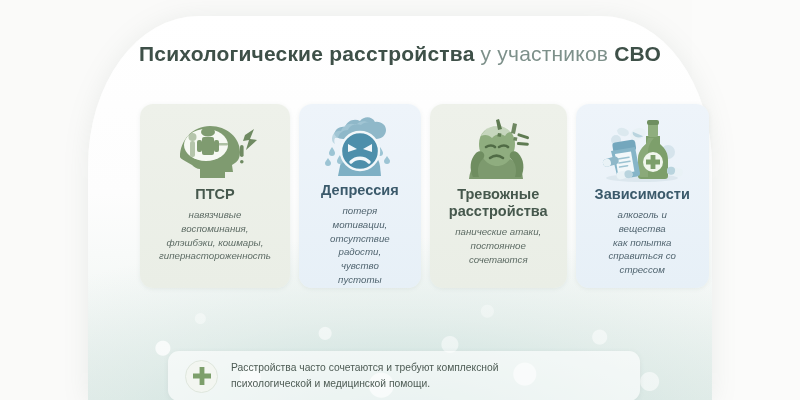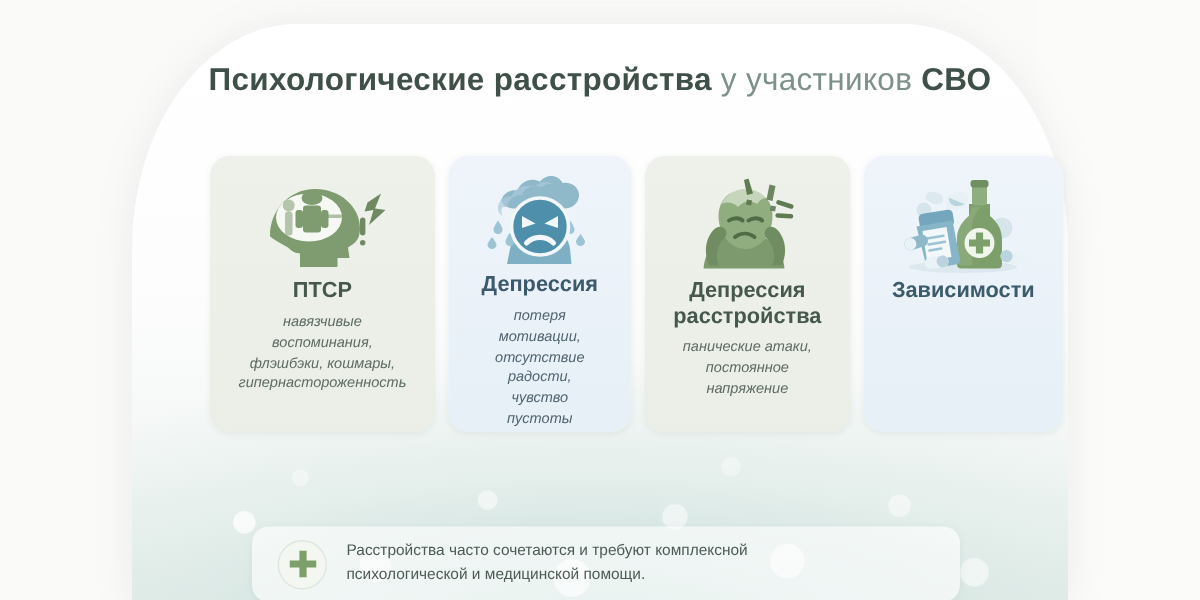--- a/index.html
+++ b/index.html
@@ -185,24 +185,24 @@
           <g fill="#5f7b52">
             <path d="M44 2l3 10-4 1-2-10z"></path>
             <path d="M43 16l3.4.6-.7 3.4-3.4-.7z"></path>
             <path d="M58 6l-2 10 4 1 2-10z" opacity=".9"></path>
             <path d="M59 20l3.4.6-.7 3.4-3.4-.7z" opacity=".9"></path>
             <rect x="63" y="16" width="12" height="3" rx="1.5" transform="rotate(18 63 16)"></rect>
             <rect x="62" y="25" width="12" height="3" rx="1.5" transform="rotate(4 62 25)"></rect>
           </g>
         </svg>
       </div>
-      <div class="card-title">Депрессия
+      <div class="card-title">Тревожные
 расстройства</div>
       <div class="card-body">панические атаки,
-постоянное напряжение</div>
+постоянное сочетаются</div>
     </div>
 
     <div class="card blue">
       <div class="icon-box">
         <svg width="88" height="68" viewBox="0 0 88 68">
           <ellipse cx="44" cy="62" rx="36" ry="4" fill="#dce7ee"></ellipse>
           <g fill="#cfe0e8" opacity=".75">
             <circle cx="70" cy="36" r="7"></circle>
             <circle cx="18" cy="24" r="5"></circle>
           </g>
@@ -230,20 +230,23 @@
             <rect x="4" y="44" width="16" height="8" rx="4" fill="#8fb8c9" transform="rotate(-16 4 44)"></rect>
             <rect x="4" y="44" width="8" height="8" rx="4" fill="#e9f2f6" transform="rotate(-16 4 44)"></rect>
             <rect x="18" y="56" width="16" height="8" rx="4" fill="#e9f2f6" transform="rotate(-8 18 56)"></rect>
             <rect x="26" y="56" width="8" height="8" rx="4" fill="#b9d4de" transform="rotate(-8 18 56)"></rect>
             <rect x="70" y="50" width="16" height="8" rx="4" fill="#e9f2f6" transform="rotate(12 70 50)"></rect>
             <rect x="70" y="50" width="8" height="8" rx="4" fill="#b9d4de" transform="rotate(12 70 50)"></rect>
           </g>
         </svg>
       </div>
       <div class="card-title">Зависимости</div>
+      <div class="card-body">алкоголь и вещества
+как попытка
+справиться со стрессом</div>
     </div>
 
   </div>
 
   <div id="footer">
     <div id="footer-icon">
       <svg width="18" height="18" viewBox="0 0 18 18">
         <path d="M6.6 0h4.8v6.6H18v4.8h-6.6V18H6.6v-6.6H0V6.6h6.6z" fill="#7d9f6b"></path>
       </svg>
     </div>

